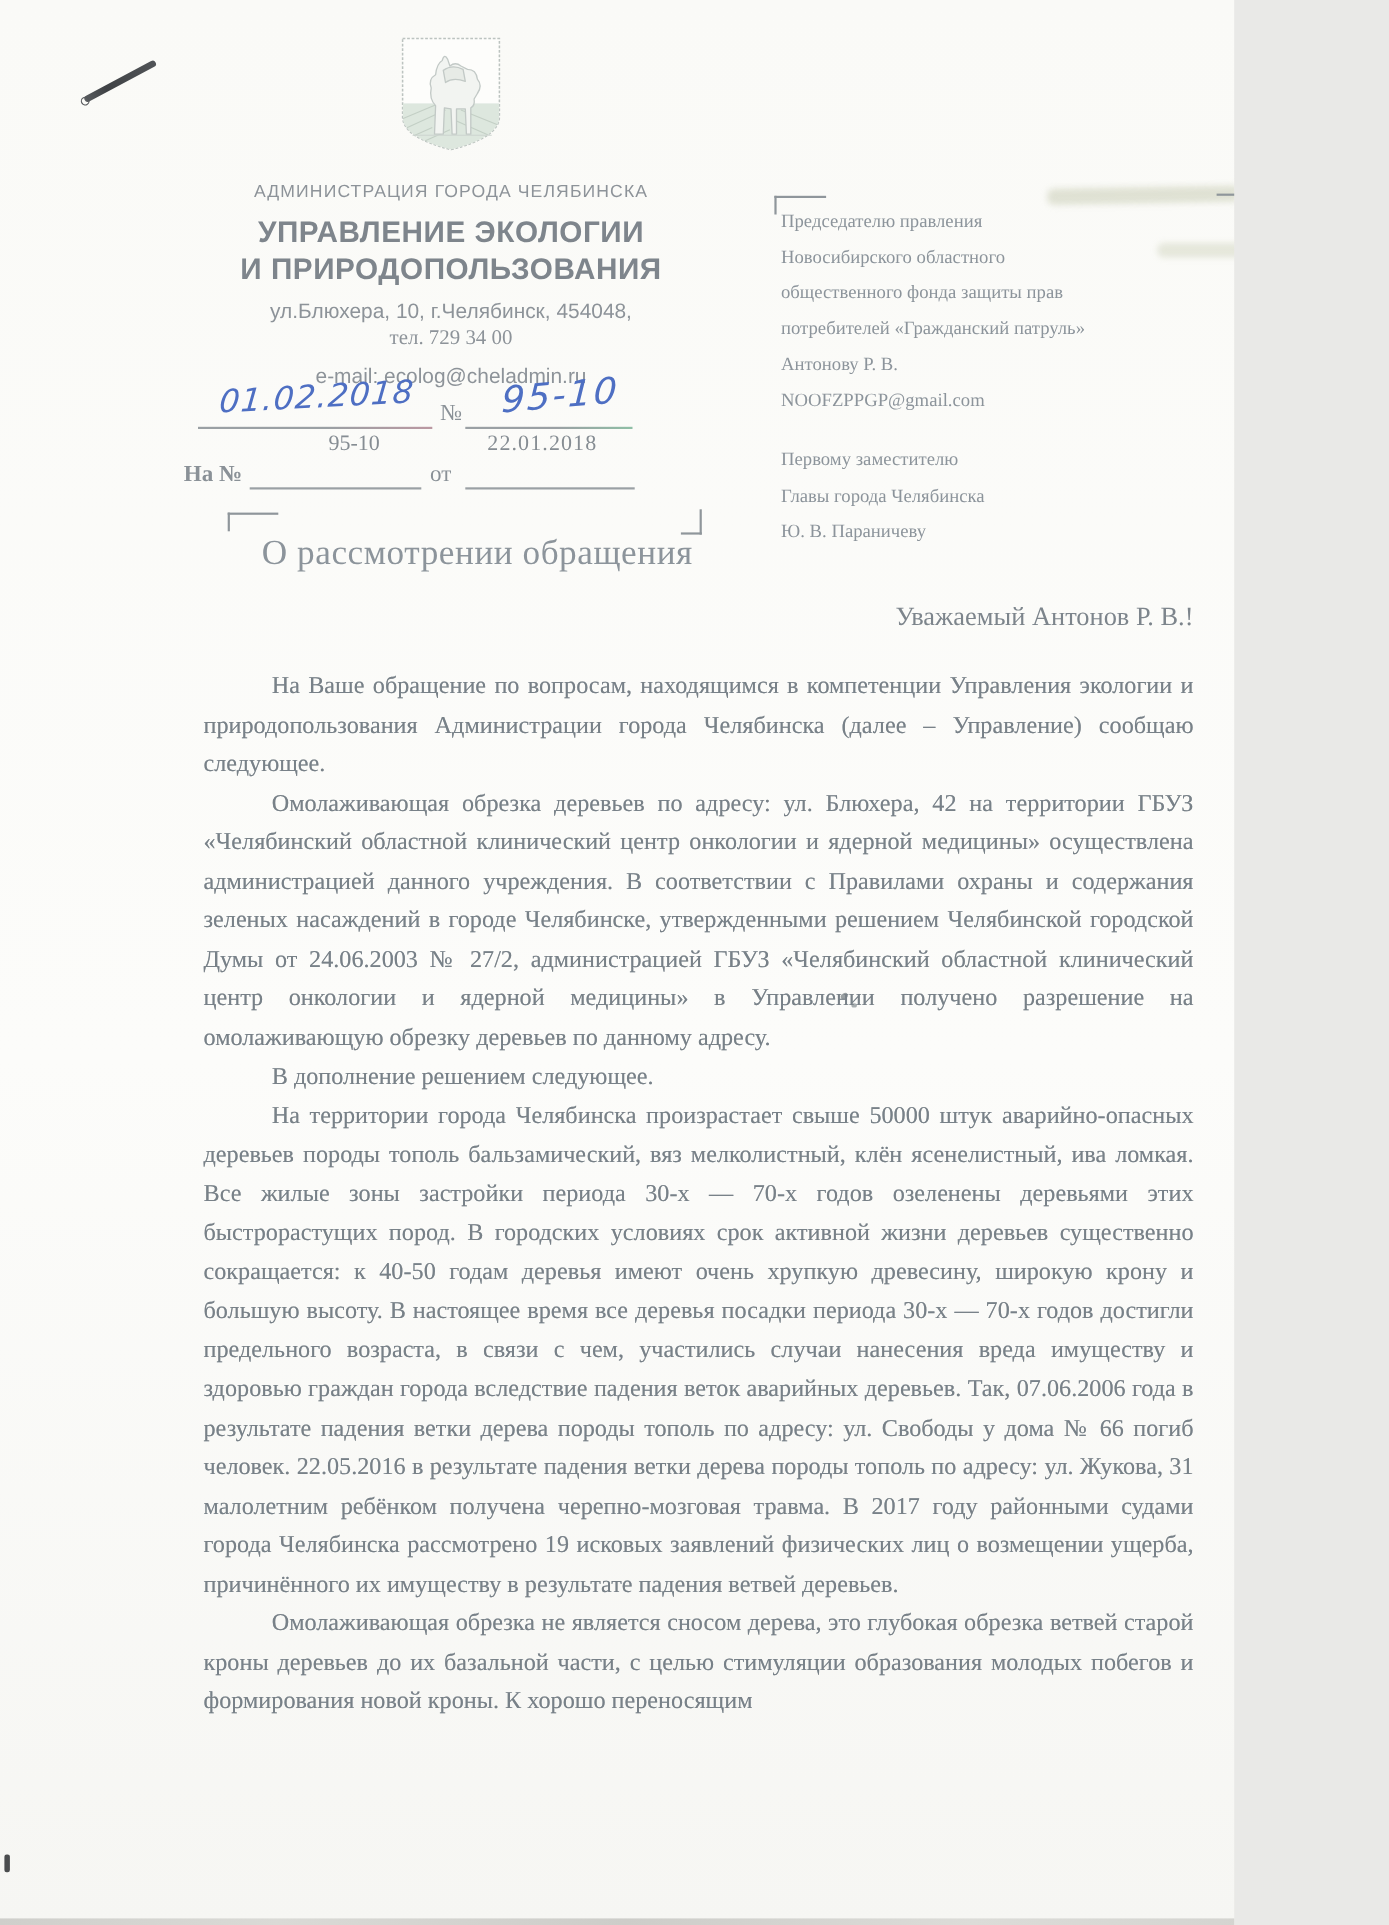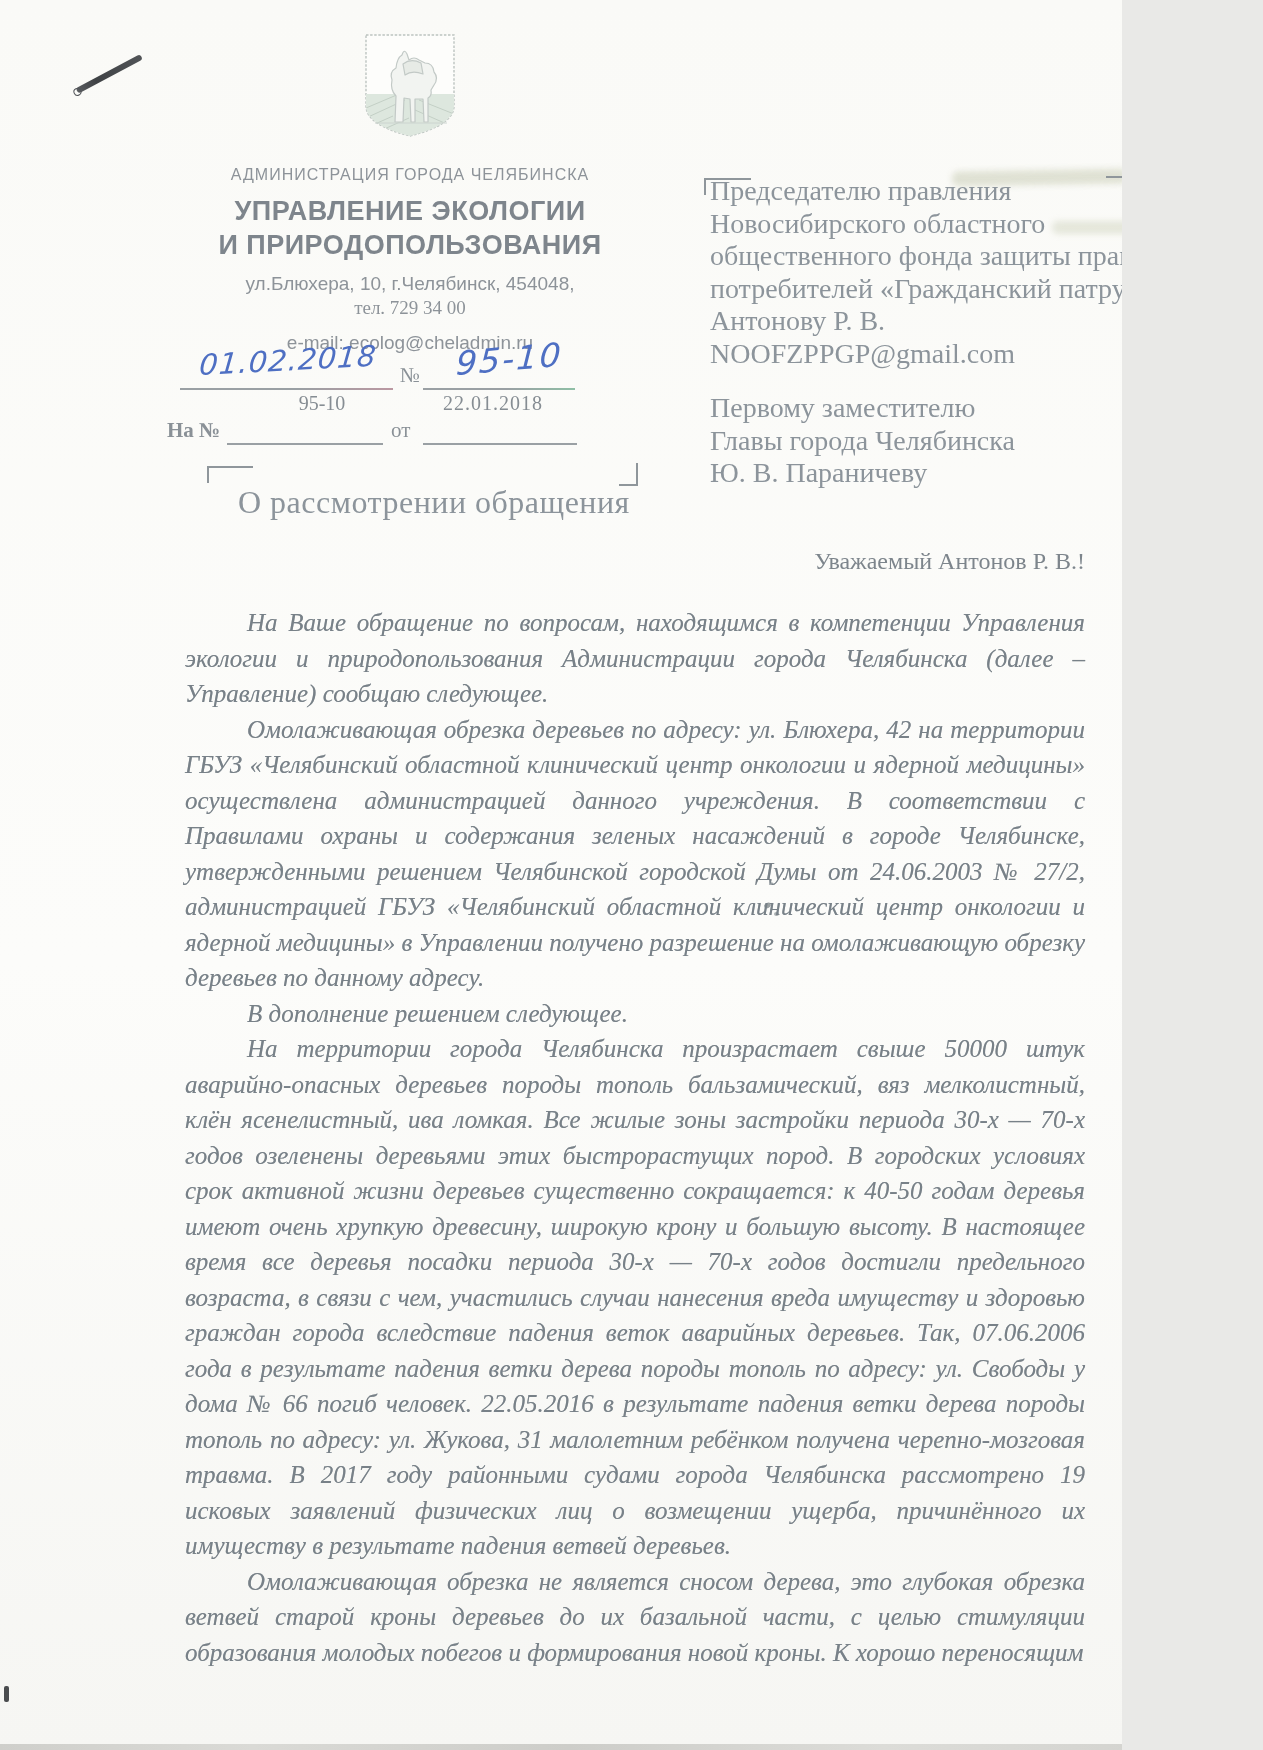--- a/index.html
+++ b/index.html
@@ -34,29 +34,29 @@
   .cm-subj-h{left:207px;top:466px;width:46px;height:2px;}
   .cm-subj-v{left:207px;top:466px;width:2px;height:17px;}
   .cm-rec-h{left:704px;top:178px;width:47px;height:2px;}
   .cm-rec-v{left:704px;top:178px;width:2px;height:17px;}
   .cm-rec2-h{left:1106px;top:176px;width:46px;height:2px;}
   .cm-rec2-v{left:1150px;top:176px;width:2px;height:14px;}
   .cm-rec3-v{left:636px;top:463px;width:2px;height:23px;}
   .cm-rec3-h{left:619px;top:484px;width:19px;height:2px;}
   
   .subject{position:absolute;left:238px;top:484px;font-size:32px;color:#8c949b;letter-spacing:.5px;}
-  .recipients{position:absolute;left:710px;top:175px;width:430px;font-size:28px;line-height:32.5px;color:#8c949b;}
+  .recipients{position:absolute;left:710px;top:185px;width:430px;font-size:17px;line-height:32.5px;color:#8c949b;}
   .recipients .grp2{margin-top:22px;}
   .rec-line{white-space:nowrap;}
   
   .salutation{position:absolute;left:185px;top:548px;width:900px;text-align:right;font-size:24px;color:#7d858c;}
   .body-text{
     position:absolute;left:185px;top:605px;width:900px;
-    font-size:25px;line-height:35.5px;color:#788188;
-    text-align:justify;text-shadow:0 0 .6px rgba(120,129,136,.55);font-style:italic;
+    font-size:22px;line-height:35.5px;color:#788188;
+    text-align:justify;text-shadow:0 0 .6px rgba(120,129,136,.55);
   }
   .body-text p{margin:0;text-indent:62px;}
   
   .pen-mark{position:absolute;left:77px;top:88px;width:73px;height:6px;border-radius:3px;
     background:linear-gradient(to right,#5a5d60,#3f4245 30%,#515457);
     transform:rotate(-28deg);transform-origin:left center;}
   .pen-mark::before{content:"";position:absolute;left:-4px;top:0;width:6px;height:6px;border:1.5px solid #53565a;border-radius:50%;background:transparent;}
   .smudge{position:absolute;filter:blur(3px);border-radius:6px;}
   .smudge1{left:952px;top:170px;width:175px;height:15px;background:rgba(155,162,120,.28);transform:rotate(-1deg);}
   .smudge2{left:1052px;top:221px;width:130px;height:13px;background:rgba(155,162,120,.22);}

